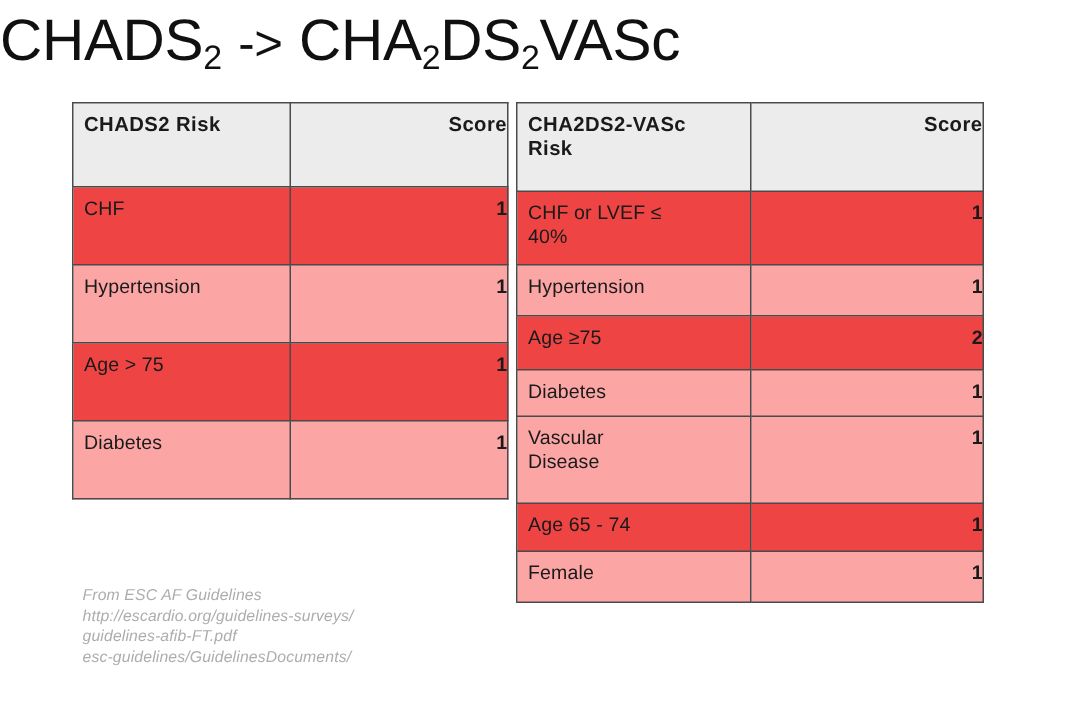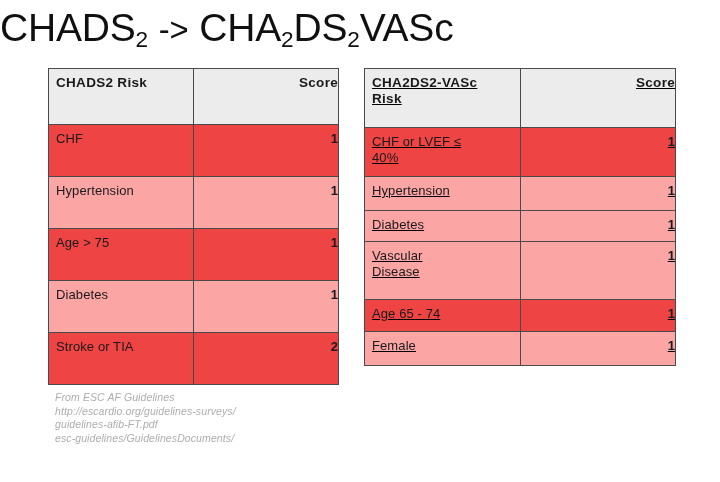--- a/index.html
+++ b/index.html
@@ -85,21 +85,21 @@
     font-size: 11.5px;
     letter-spacing: 0.1px;
   }
 
   
   #table-chads { left: 48px; top: 68px; width: 290px; }
   #table-chads col.c-risk  { width: 145px; }
   #table-chads col.c-score { width: 145px; }
 
   
-  #table-chadsvasc { left: 364px; top: 68px; width: 311px; text-decoration: underline; }
+  #table-chadsvasc { left: 344px; top: 68px; width: 311px; }
   #table-chadsvasc col.c-risk  { width: 156px; }
   #table-chadsvasc col.c-score { width: 155px; }
 
   
   #citation {
     position: absolute;
     left: 55px;
     top: 391px;
     width: 260px;
     font-size: 10.5px;
@@ -158,28 +158,20 @@
         </td>
       </tr>
       <tr>
         <td class="shaded" style="height:51px">
           <div class="cell-risk">Diabetes</div>
         </td>
         <td class="shaded">
           <div class="cell-score">1</div>
         </td>
       </tr>
-      <tr>
-        <td style="height:51px">
-          <div class="cell-risk">Stroke or TIA</div>
-        </td>
-        <td>
-          <div class="cell-score">2</div>
-        </td>
-      </tr>
     </tbody>
   </table>
 
   <table class="tbl" id="table-chadsvasc">
     <colgroup>
         <col class="c-risk">
         <col class="c-score">
       </colgroup>
     <tbody>
       <tr>
@@ -208,20 +200,28 @@
 
       <tr>
         <td class="shaded" style="height:33px">
           <div class="cell-risk">Hypertension</div>
         </td>
         <td class="shaded">
           <div class="cell-score">1</div>
         </td>
       </tr>
 
+      <tr>
+        <td style="height:35px">
+          <div class="cell-risk">Age ≥75</div>
+        </td>
+        <td>
+          <div class="cell-score">2</div>
+        </td>
+      </tr>
 
       <tr>
         <td class="shaded" style="height:30px">
           <div class="cell-risk">Diabetes</div>
         </td>
         <td class="shaded">
           <div class="cell-score">1</div>
         </td>
       </tr>
 

